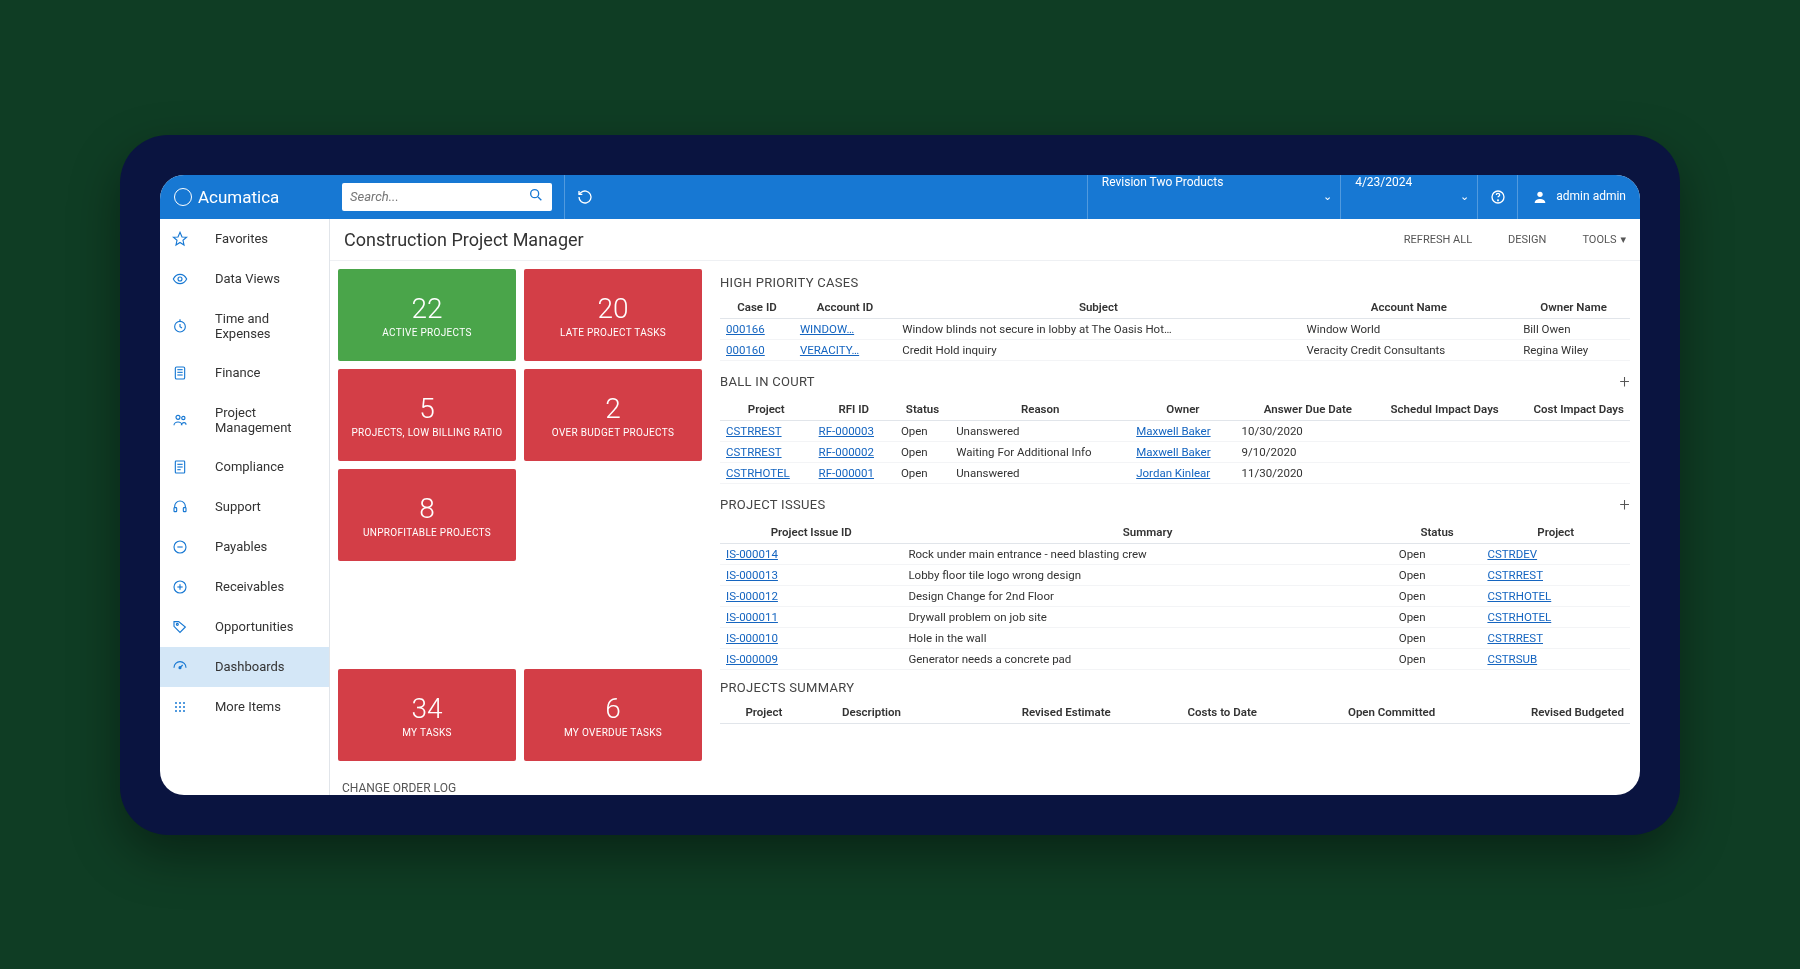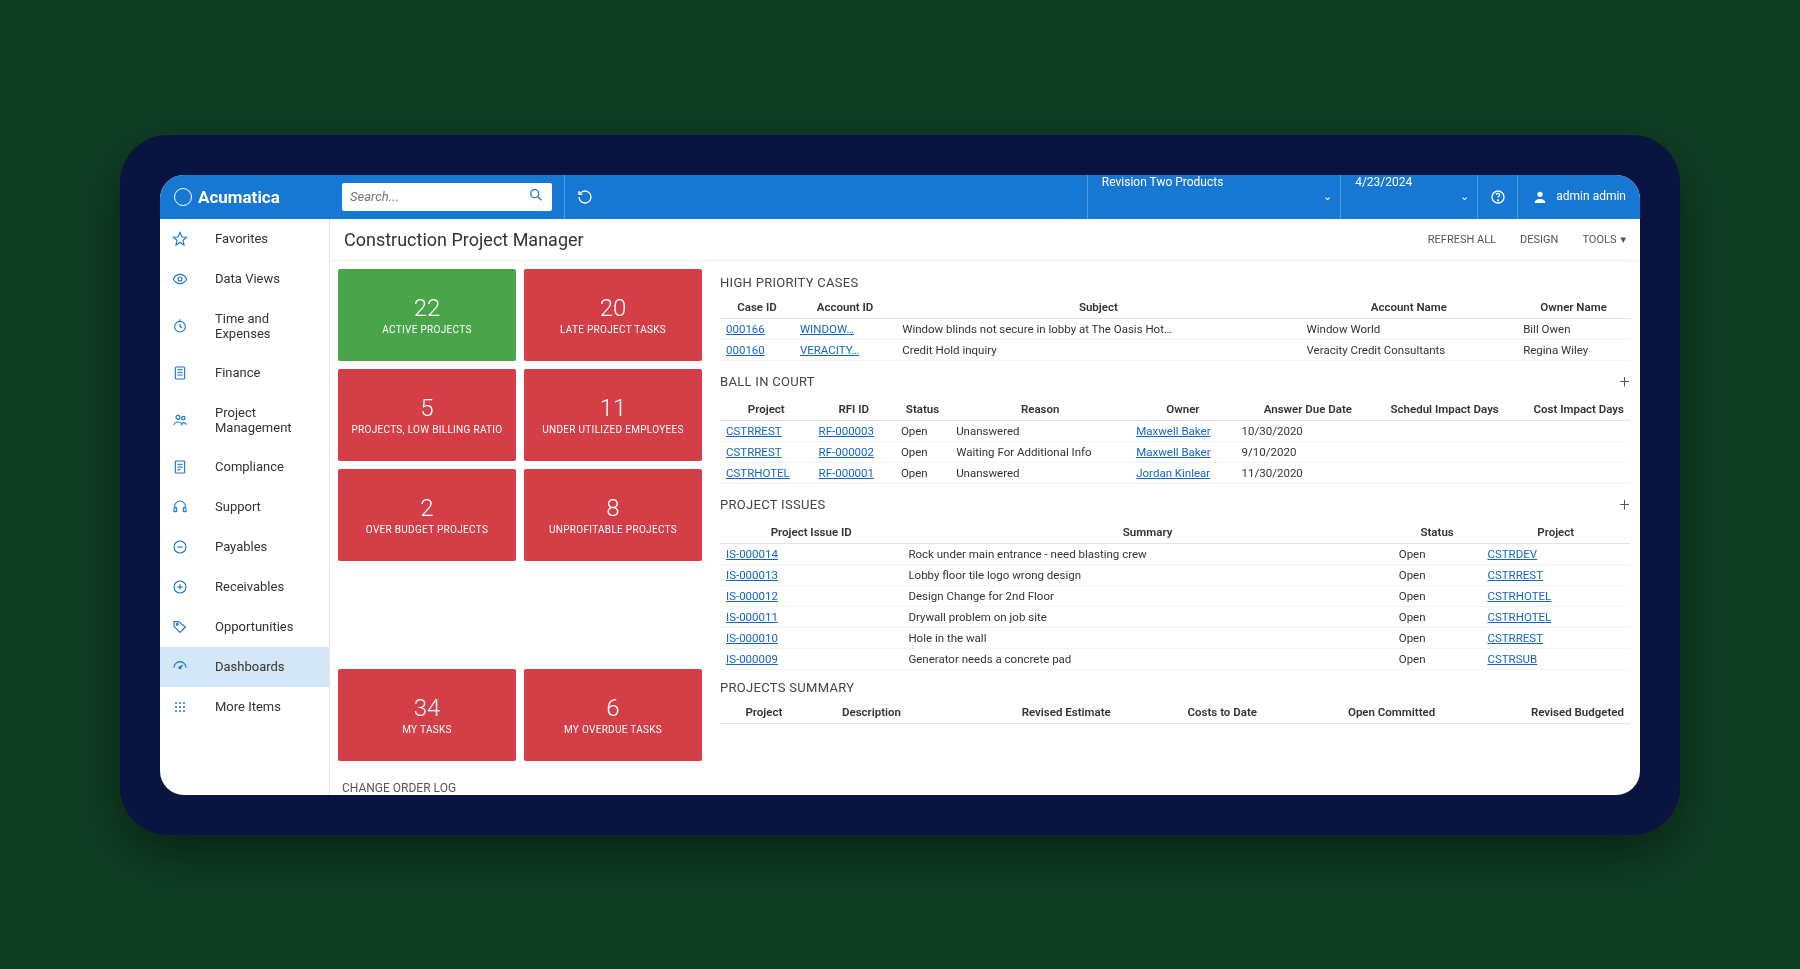--- a/index.html
+++ b/index.html
@@ -1,45 +1,45 @@
 <!DOCTYPE html>
 <html><head>
 <meta charset="utf-8">
 <style>
 * { margin:0; padding:0; box-sizing:border-box; font-family:-apple-system,BlinkMacSystemFont,"Segoe UI",Roboto,Arial,sans-serif; }
 body { background:#0f3d24; width:1800px; height:969px; display:flex; align-items:center; justify-content:center; }
 .outer { background:#0a1440; border-radius:48px; padding:40px; box-shadow:0 20px 50px rgba(0,0,0,.4); }
 .app { width:1480px; height:620px; background:#fff; border-radius:24px; overflow:hidden; display:flex; flex-direction:column; }
 .topbar { background:#1778d3; color:#fff; height:44px; display:flex; align-items:center; }
-.logo { width:170px; font-size:17px; font-weight:700; padding-left:14px; display:flex; align-items:center; gap:6px; }
+.logo { width:170px; font-size:17px; font-weight:400; padding-left:14px; display:flex; align-items:center; gap:6px; }
 .logo-icon { width:18px; height:18px; border:1.5px solid #fff; border-radius:50%; display:inline-block; position:relative; }
 .search { background:#fff; height:28px; width:210px; border-radius:2px; display:flex; align-items:center; padding:0 8px; margin:0 12px; }
 .search input { border:none; outline:none; flex:1; font-style:italic; font-size:13px; }
 .search-icon { color:#1778d3; font-size:15px; }
 .tbtn { width:40px; height:44px; display:flex; align-items:center; justify-content:center; border-left:1px solid rgba(255,255,255,.25); cursor:pointer; }
 .spacer { flex:1; }
 .tseg { padding:0 14px; height:44px; display:flex; flex-direction:row; justify-content:center; border-left:1px solid rgba(255,255,255,.25); font-size:12px; line-height:1.3; position:relative; }
 .tseg .sub { font-size:10px; opacity:.85;margin-top:48px; }
 .chev { position:absolute; right:8px; top:50%; transform:translateY(-50%); font-size:11px; }
 .tseg.pad { padding-right:28px; }
 .body { flex:1; display:flex; overflow:hidden; }
 .side { width:170px; border-right:1px solid #e1e5ea; overflow-y:auto; }
 .side-item { display:flex; align-items:center; gap:27px; padding:12px 12px; font-size:13px; color:#333; cursor:pointer; }
 .side-item.active { background:#d4e7f7; }
 .side-icon { width:16px; height:16px; display:flex; align-items:center; justify-content:center; color:#1778d3; font-size:15px; }
 .main { flex:1; display:flex; flex-direction:column; overflow:hidden; }
 .main-head { display:flex; align-items:center; padding:10px 14px; border-bottom:1px solid #eef0f3; }
 .main-title { font-size:18px; color:#333; }
-.main-actions { margin-left:auto; display:flex; gap:24px; font-size:11px; color:#555; }
+.main-actions { margin-left:auto; display:flex; gap:36px; font-size:11px; color:#555; }
 .main-actions span { cursor:pointer; display:flex; align-items:center; gap:4px; }
 .content { flex:1; display:flex; overflow:hidden; }
 .tiles { width:380px; padding:8px; display:grid; grid-template-columns:1fr 1fr; grid-auto-rows:92px; gap:8px; align-content:start; }
 .tile { background:#d33e47; color:#fff; border-radius:2px; display:flex; flex-direction:column; align-items:center; justify-content:center; padding:8px; text-align:center; }
 .tile.green { background:#4aa54a; }
-.tile .num { font-size:24px; font-weight:300; }
+.tile .num { font-size:28px; font-weight:300; }
 .tile .lbl { font-size:10px; margin-top:2px; letter-spacing:.3px; }
 .change-log { grid-column:span 2; background:transparent; color:#555; font-size:12px; padding:12px 4px 0; }
 .panels { flex:1; overflow-y:auto; padding:4px 10px; }
 .panel-title { font-size:13px; color:#444; padding:10px 0 6px; letter-spacing:.3px; display:flex; align-items:center; }
 .panel-title .plus { margin-left:auto; font-size:18px; color:#555; cursor:pointer; font-weight:300; }
 table { width:100%; border-collapse:collapse; font-size:11.5px; }
 thead th { text-align:center; font-weight:600; color:#333; padding:4px 6px; border-bottom:1px solid #e1e5ea; }
 thead th.r { text-align:right; }
 tbody td { padding:3px 6px; border-bottom:1px solid #f3f4f6; color:#333; }
 tbody td.r { text-align:left; }
@@ -243,24 +243,20 @@
               </div>
               <div class="tile">
                 <div class="num">20</div>
                 <div class="lbl">LATE PROJECT TASKS</div>
               </div>
               <div class="tile">
                 <div class="num">5</div>
                 <div class="lbl">PROJECTS, LOW BILLING RATIO</div>
               </div>
               <div class="tile">
-                <div class="num">11</div>
-                <div class="lbl">UNDER UTILIZED EMPLOYEES</div>
-              </div>
-              <div class="tile">
                 <div class="num">2</div>
                 <div class="lbl">OVER BUDGET PROJECTS</div>
               </div>
               <div class="tile">
                 <div class="num">8</div>
                 <div class="lbl">UNPROFITABLE PROJECTS</div>
               </div>
               <div style="grid-column: span 2; height: 60px;"></div>
               <div class="tile">
                 <div class="num">34</div>

